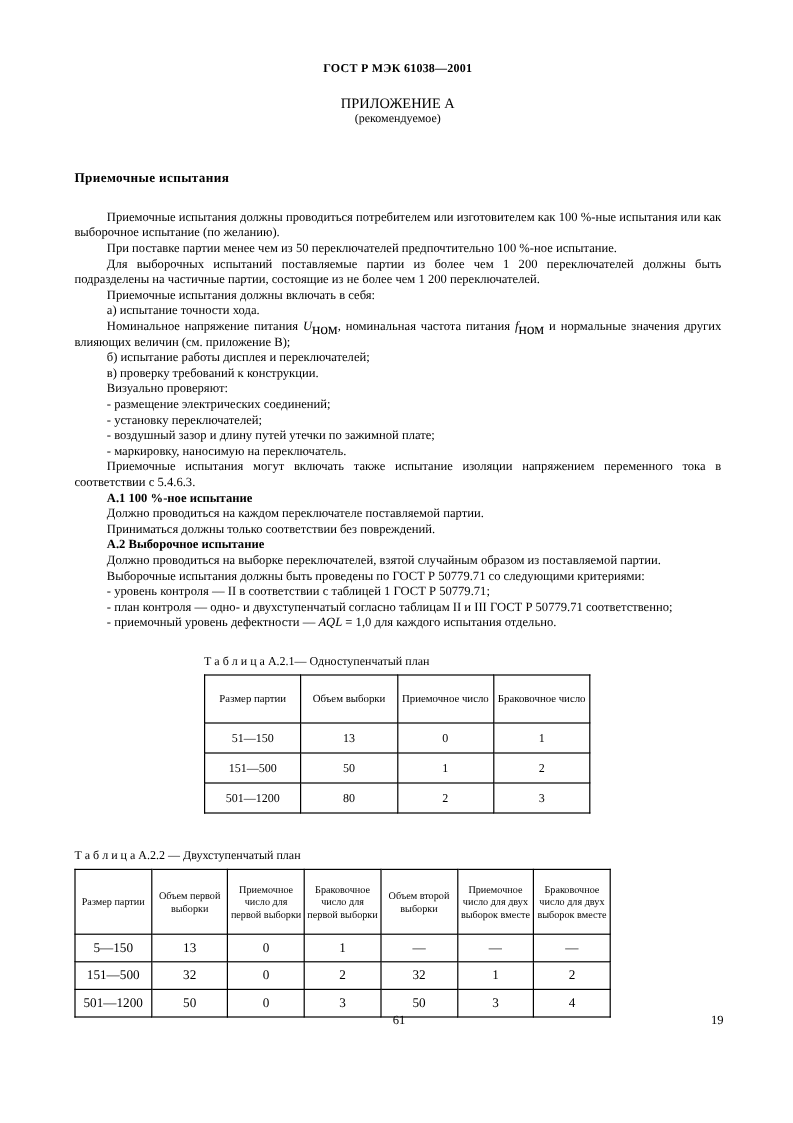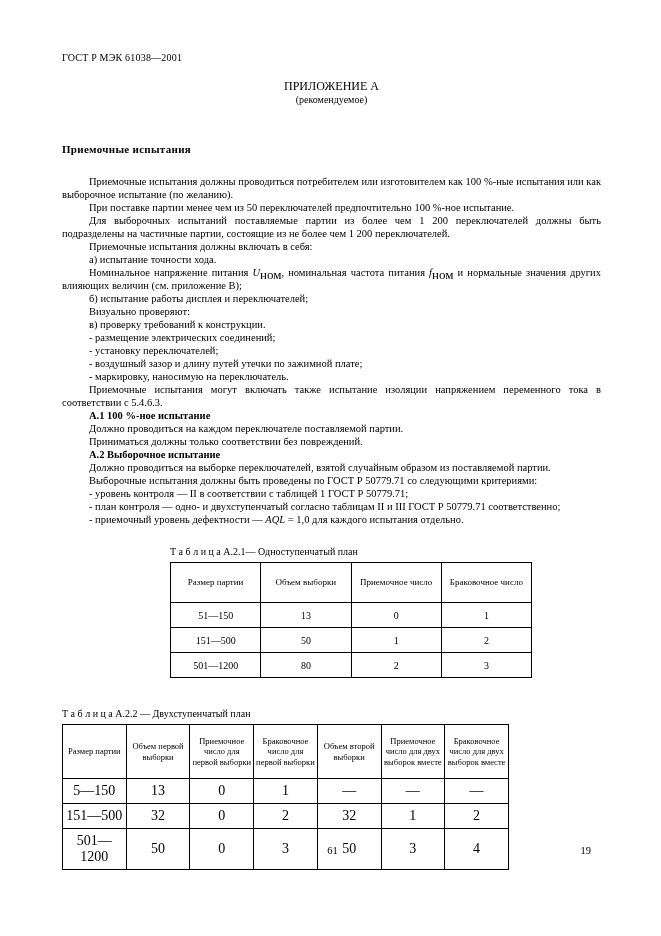--- a/index.html
+++ b/index.html
@@ -7,46 +7,46 @@
   .page {
     position:relative;
     width:661px; height:936px;
     margin:0 auto;
     background:#ffffff;
     color:#000;
     font-family:"Liberation Serif", serif;
     padding:52px 60px 0 62px;
     overflow:hidden;
   }
-  .header { text-align:left; font-weight:normal; font-size:10px; letter-spacing:0.2px; }
+  .header { text-align:center; font-weight:bold; font-size:10px; letter-spacing:0.2px; }
   .appendix-title { text-align:center; margin-top:16px; font-size:12px; }
   .appendix-subtitle { text-align:center; font-size:10px; }
   .doc-heading { font-weight:bold; font-size:11px; margin-top:38px; letter-spacing:0.3px; }
   .body-text { margin-top:20px; font-size:10.5px; line-height:13px; text-align:justify; }
   .para { text-indent:27px; }
   .para.bold { font-weight:bold; }
   .it { font-style:italic; }
   sub { font-size:13px; line-height:0; }
 
   .table-block { }
-  .t1 { margin-top:20px; margin-left:108px; width:362px; }
+  .t1 { margin-top:20px; margin-left:108px; width:322px; }
   .t2 { margin-top:30px; width:447px; }
   .table-caption { font-size:10px; margin-bottom:5px; }
   table { border-collapse:collapse; width:100%; table-layout:fixed; }
   th, td { border:1px solid #000; text-align:center; vertical-align:middle; }
   th { font-weight:normal; padding:4px 3px; }
   td { padding:4px 3px; font-size:10px;margin-left:36px; }
   .t1 th { font-size:9px; height:40px; line-height:11px; }
   .t1 td { height:25px; }
   .t2 th { font-size:8.5px; height:54px; line-height:10.5px; padding:3px 2px; }
-  .t2 td { height:23px; font-size:14px; }
+  .t2 td { height:23px; font-size:11px; }
 
   .footer { position:absolute; top:845px; left:62px; right:58px; height:14px; font-size:10.5px; }
   .footer-center { position:absolute; left:50%; transform:translateX(-50%); }
-  .footer-right { position:absolute; right:12px; }
+  .footer-right { position:absolute; right:0; }
 </style>
 </head>
 <body>
 
 <div class="page">
 
   <div class="header">
     <span>ГОСТ Р МЭК 61038—2001</span>
   </div>
 
@@ -56,22 +56,22 @@
   <div class="doc-heading">Приемочные испытания</div>
 
   <div class="body-text" id="paragraphs">
       <p class="para">Приемочные испытания должны проводиться потребителем или изготовителем как 100 %-ные испытания или как выборочное испытание (по желанию).</p>
       <p class="para">При поставке партии менее чем из 50 переключателей предпочтительно 100 %-ное испытание.</p>
       <p class="para">Для выборочных испытаний поставляемые партии из более чем 1 200 переключателей должны быть подразделены на частичные партии, состоящие из не более чем 1 200 переключателей.</p>
       <p class="para">Приемочные испытания должны включать в себя:</p>
       <p class="para">а) испытание точности хода.</p>
       <p class="para"><span>Номинальное напряжение питания </span><span class="it">U</span><sub>ном</sub><span>, номинальная частота питания </span><span class="it">f</span><sub>ном</sub><span> и нормальные значения других влияющих величин (см. приложение В);</span></p>
       <p class="para">б) испытание работы дисплея и переключателей;</p>
+      <p class="para">в) проверку требований к конструкции.</p>
       <p class="para">Визуально проверяют:</p>
-      <p class="para">в) проверку требований к конструкции.</p>
       <p class="para">- размещение электрических соединений;</p>
       <p class="para">- установку переключателей;</p>
       <p class="para">- воздушный зазор и длину путей утечки по зажимной плате;</p>
       <p class="para">- маркировку, наносимую на переключатель.</p>
       <p class="para">Приемочные испытания могут включать также испытание изоляции напряжением переменного тока в соответствии с 5.4.6.3.</p>
       <p class="para bold">А.1 100 %-ное испытание</p>
       <p class="para">Должно проводиться на каждом переключателе поставляемой партии.</p>
       <p class="para">Приниматься должны только соответствии без повреждений.</p>
       <p class="para bold">А.2 Выборочное испытание</p>
       <p class="para">Должно проводиться на выборке переключателей, взятой случайным образом из поставляемой партии.</p>

